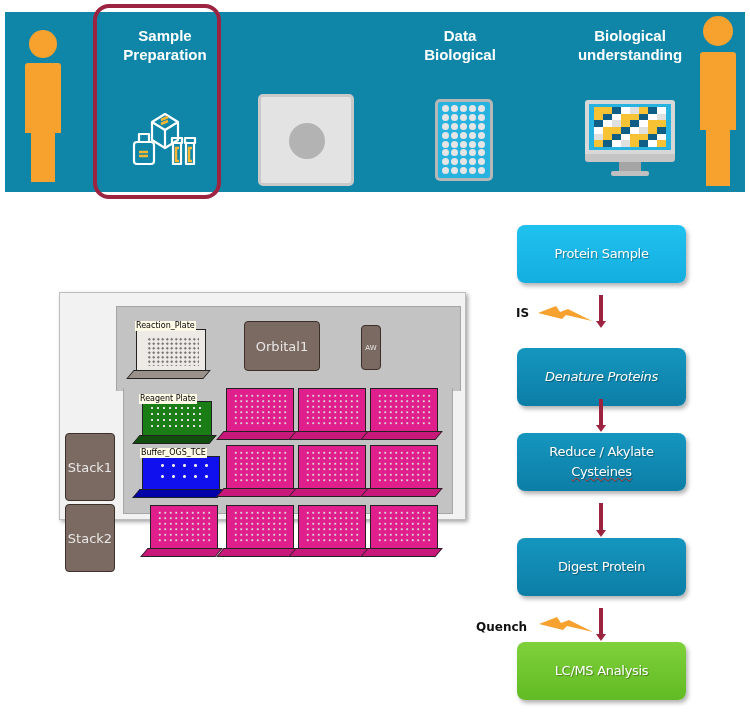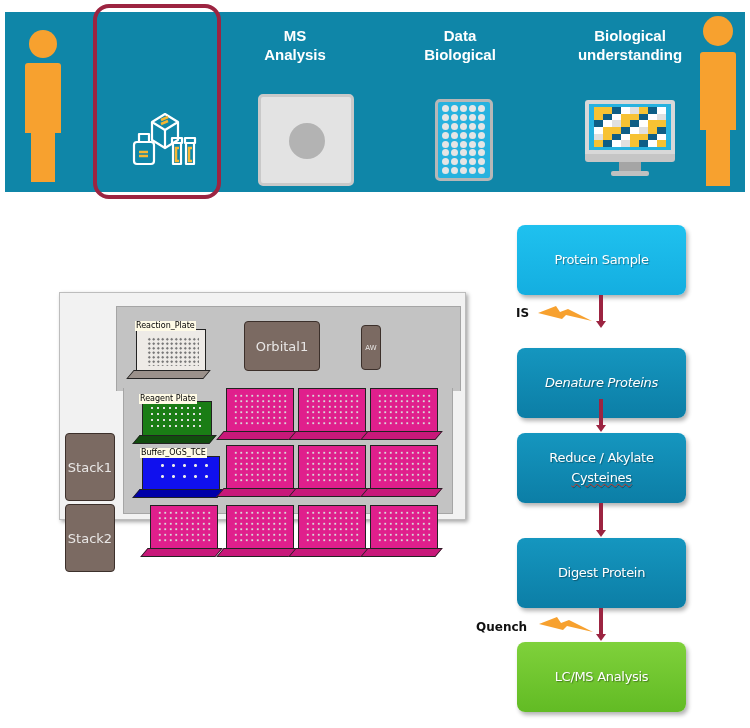--- a/index.html
+++ b/index.html
@@ -109,21 +109,21 @@
   .reaction-plate .base { background: #9b918b; }
   .reagent-plate { left: 82px; top: 108px; width: 70px; height: 35px; background: #1a7d15; }
   .reagent-plate .wells { background-image: radial-gradient(circle, #e0e0e0 1px, transparent 1.3px); background-size: 6px 6px; top: 3px; }
   .reagent-plate .base { background: #114d0e; }
   .buffer-plate { left: 82px; top: 163px; width: 78px; height: 34px; background: #1010ee; }
   .buffer-plate .wells { background-image: radial-gradient(circle, #eaeaea 1.3px, transparent 1.6px); background-size: 11px 11px; left: 14px; top: 3px; }
   .buffer-plate .base { background: #0000a8; }
 
   
   .flow-box {
-    position: absolute; left: 517px; width: 169px; height: 70px; border-radius: 8px;
+    position: absolute; left: 517px; width: 169px; height: 58px; border-radius: 8px;
     color: #ffffff; display: flex; align-items: center; justify-content: center; text-align: center;
     font-family: "DejaVu Sans", sans-serif; font-size: 13px; line-height: 20px; letter-spacing: -0.3px;
     box-shadow: 2px 3px 4px rgba(0,0,0,0.3);
     text-shadow: 1px 1px 1px rgba(0,0,0,0.35);
   }
   .flow-box.c1 { background: linear-gradient(#1fc1ef, #14aee0); top: 225px; }
   .flow-box.c2 { background: linear-gradient(#1596bf, #0c7ea6); top: 348px; font-style: italic; }
   .flow-box.c3 { background: linear-gradient(#1596bf, #0c7ea6); top: 433px; }
   .flow-box.c4 { background: linear-gradient(#1596bf, #0c7ea6); top: 538px; }
   .flow-box.c5 { background: linear-gradient(#7fd13b, #62bb24); top: 642px; }
@@ -142,20 +142,22 @@
 <body>
 
 <div class="banner">
   <div class="person person-left">
     <div class="head" style="left:4px;top:0;width:28px;height:28px;"></div>
     <div class="body" style="left:0;top:33px;width:36px;height:70px;border-radius:3px 3px 0 0;"></div>
     <div class="body" style="left:6px;top:100px;width:24px;height:52px;"></div>
   </div>
 
   <div class="stage stage-sample">
+    <div class="label">Sample
+Preparation</div>
     <svg class="prep-icon" viewBox="0 0 66 56">
       <g fill="none" stroke="#ffffff" stroke-width="2.2" stroke-linejoin="round">
         <path d="M20 12 L33 4 L46 12 L33 20 Z"></path>
         <path d="M20 12 L20 30 L33 38 L33 20"></path>
         <path d="M46 12 L46 30 L33 38"></path>
         <rect x="2" y="32" width="20" height="22" rx="3"></rect>
         <rect x="7" y="24" width="10" height="8"></rect>
         <rect x="40" y="28" width="10" height="5"></rect>
         <rect x="41" y="33" width="8" height="21"></rect>
         <rect x="53" y="28" width="10" height="5"></rect>
@@ -166,22 +168,20 @@
         <line x1="29" y1="14" x2="36" y2="11"></line>
         <line x1="7" y1="42" x2="16" y2="42"></line>
         <line x1="7" y1="46" x2="16" y2="46"></line>
         <path d="M47 38 L44 38 L44 51 L47 51" fill="none"></path>
         <path d="M60 38 L57 38 L57 51 L60 51" fill="none"></path>
       </g>
     </svg>
   </div>
 
   <div class="stage stage-ms">
-    <div class="label">MS
-Analysis</div>
     <div class="ms-icon">
         <div class="dot"></div>
       </div>
   </div>
 
   <div class="stage stage-data">
     <div class="label">Data
 Biological</div>
     <div class="plate-icon" id="plateIcon">
         <span></span>

